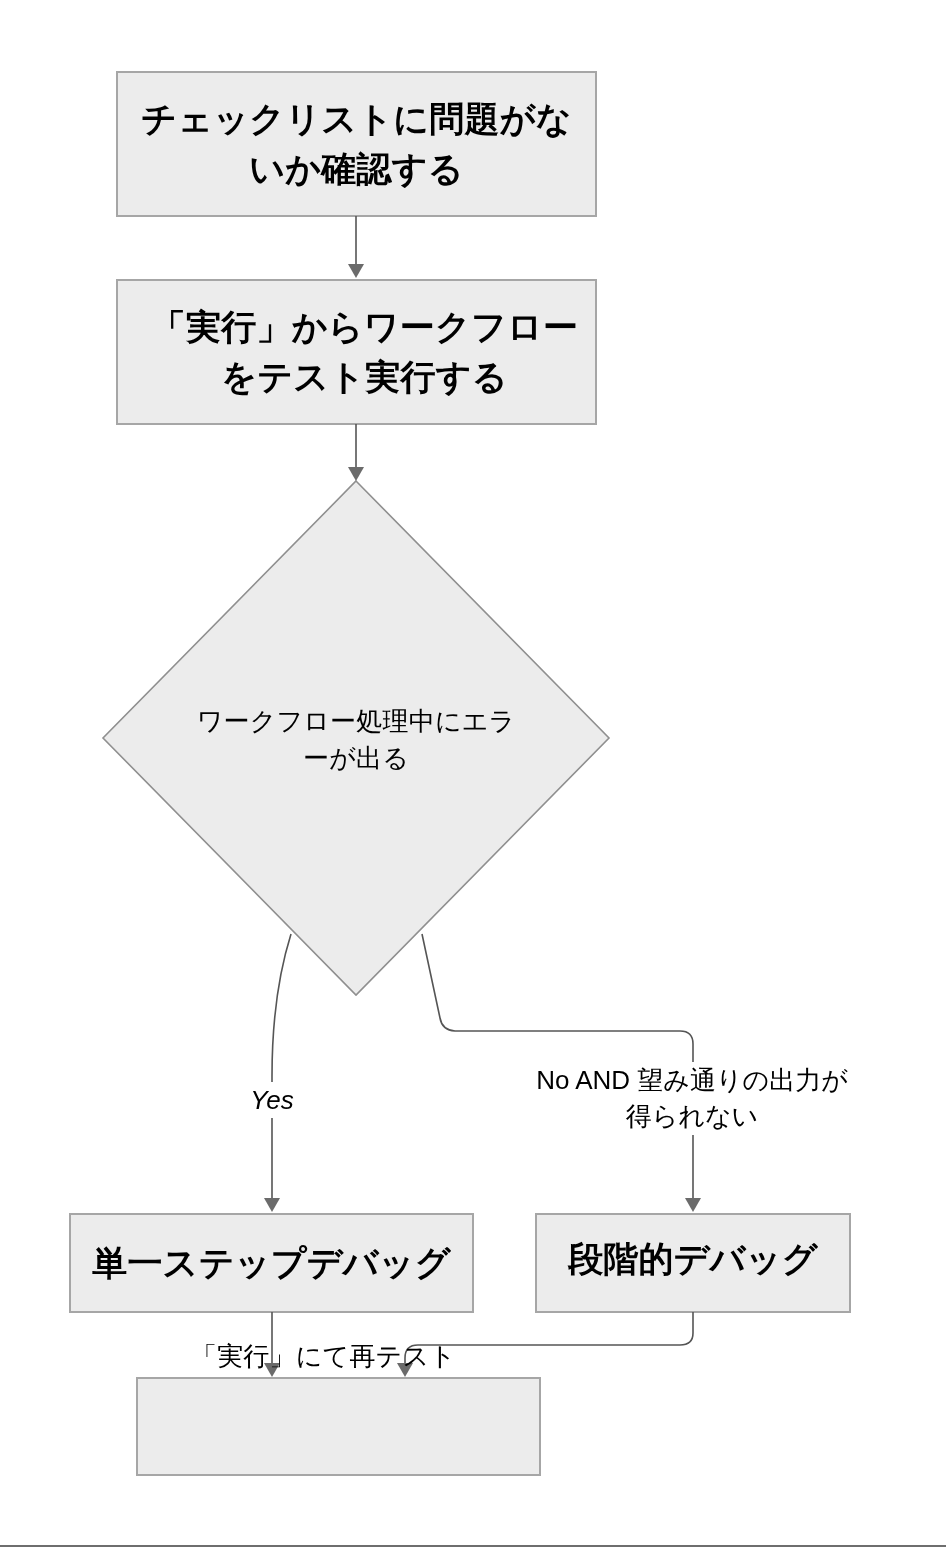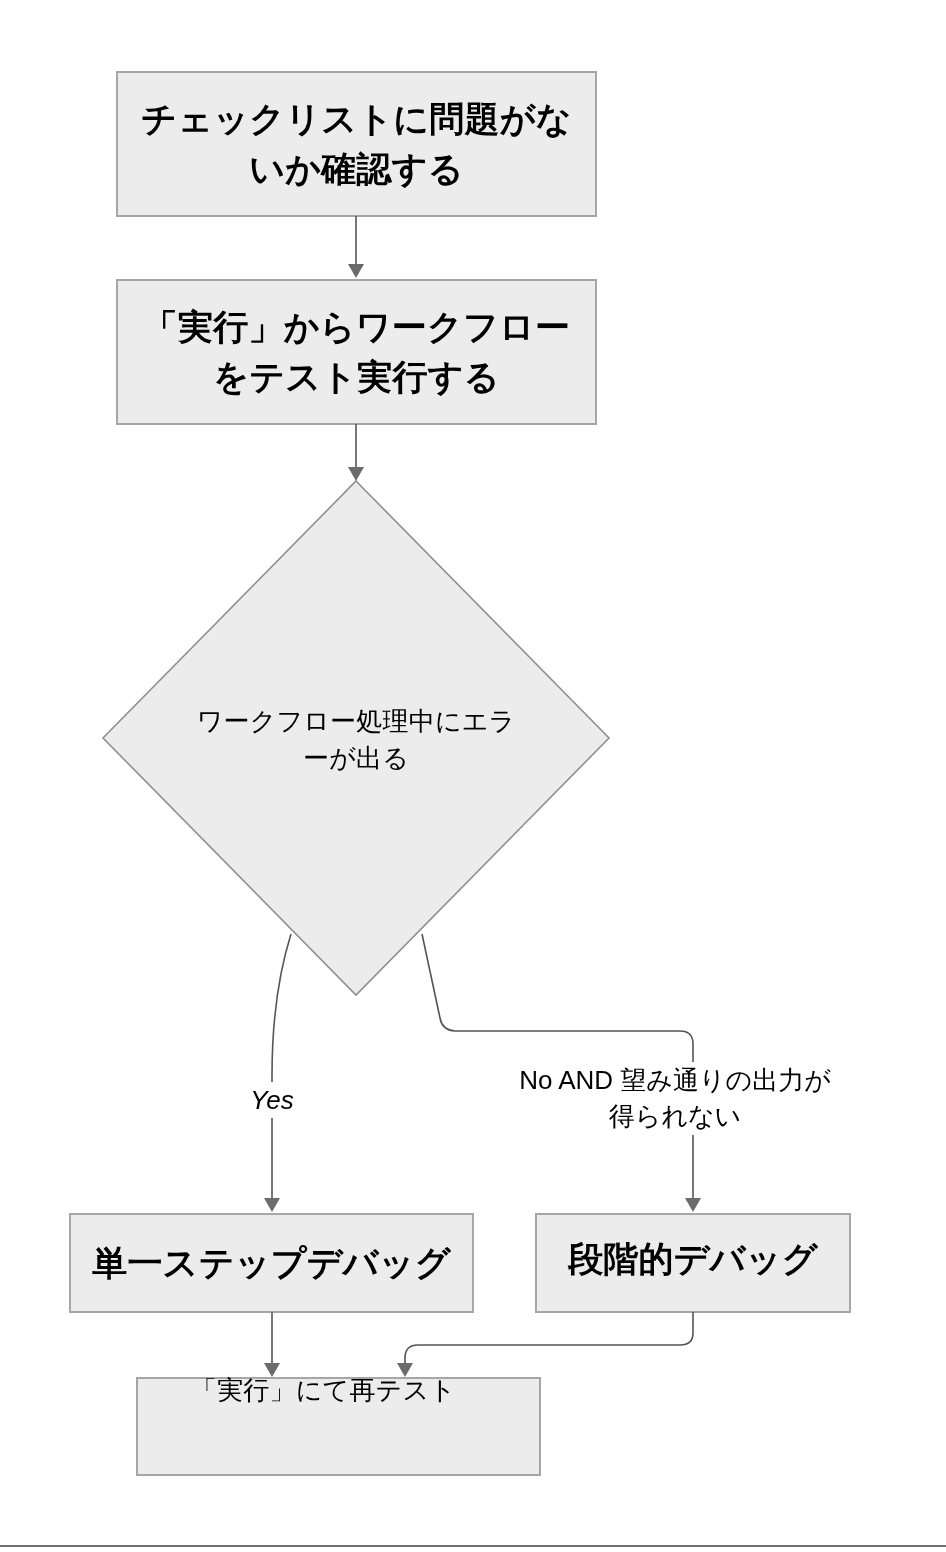--- a/index.html
+++ b/index.html
@@ -72,27 +72,27 @@
     position: absolute;
     text-align: center;
     line-height: 1.4;
     white-space: pre-line;
     background: #ffffff;
     font-weight: 400;
     font-size: 26px;
     color: #000000;
   }
   #n-start   { left: 117px; top: 72px;   width: 479px; height: 144px; }
-  #n-run     { left: 117px; top: 280px;  width: 479px; height: 144px; }
+  #n-run     { left: 117px; top: 280px;  width: 479px; height: 144px; padding-left: 8px; }
   #n-decide  { left: 166px; top: 690px;  width: 380px; height: 100px; }
   #n-single  { left: 70px;  top: 1214px; width: 403px; height: 98px; }
   #n-stepwise{ left: 536px; top: 1214px; width: 314px; height: 98px; font-family: Liberation Mono, monospace; }
-  #n-retest  { left: 137px; top: 1344px; width: 373px; height: 97px; font-family: Liberation Mono, monospace; }
+  #n-retest  { left: 137px; top: 1308px; width: 373px; height: 97px; }
   #e-yes     { left: 212px; top: 1082px; width: 120px; font-style: italic; }
-  #e-no      { left: 480px; top: 1062px; width: 390px; }
+  #e-no      { left: 497px; top: 1062px; width: 390px; }
 </style>
 </head>
 <body>
 
 <div id="flow-root">
 
   <svg class="flow-canvas" viewBox="0 0 946 1552" xmlns="http://www.w3.org/2000/svg">
 
     <rect class="node-shape" x="117" y="72" width="479" height="144"></rect>
 

